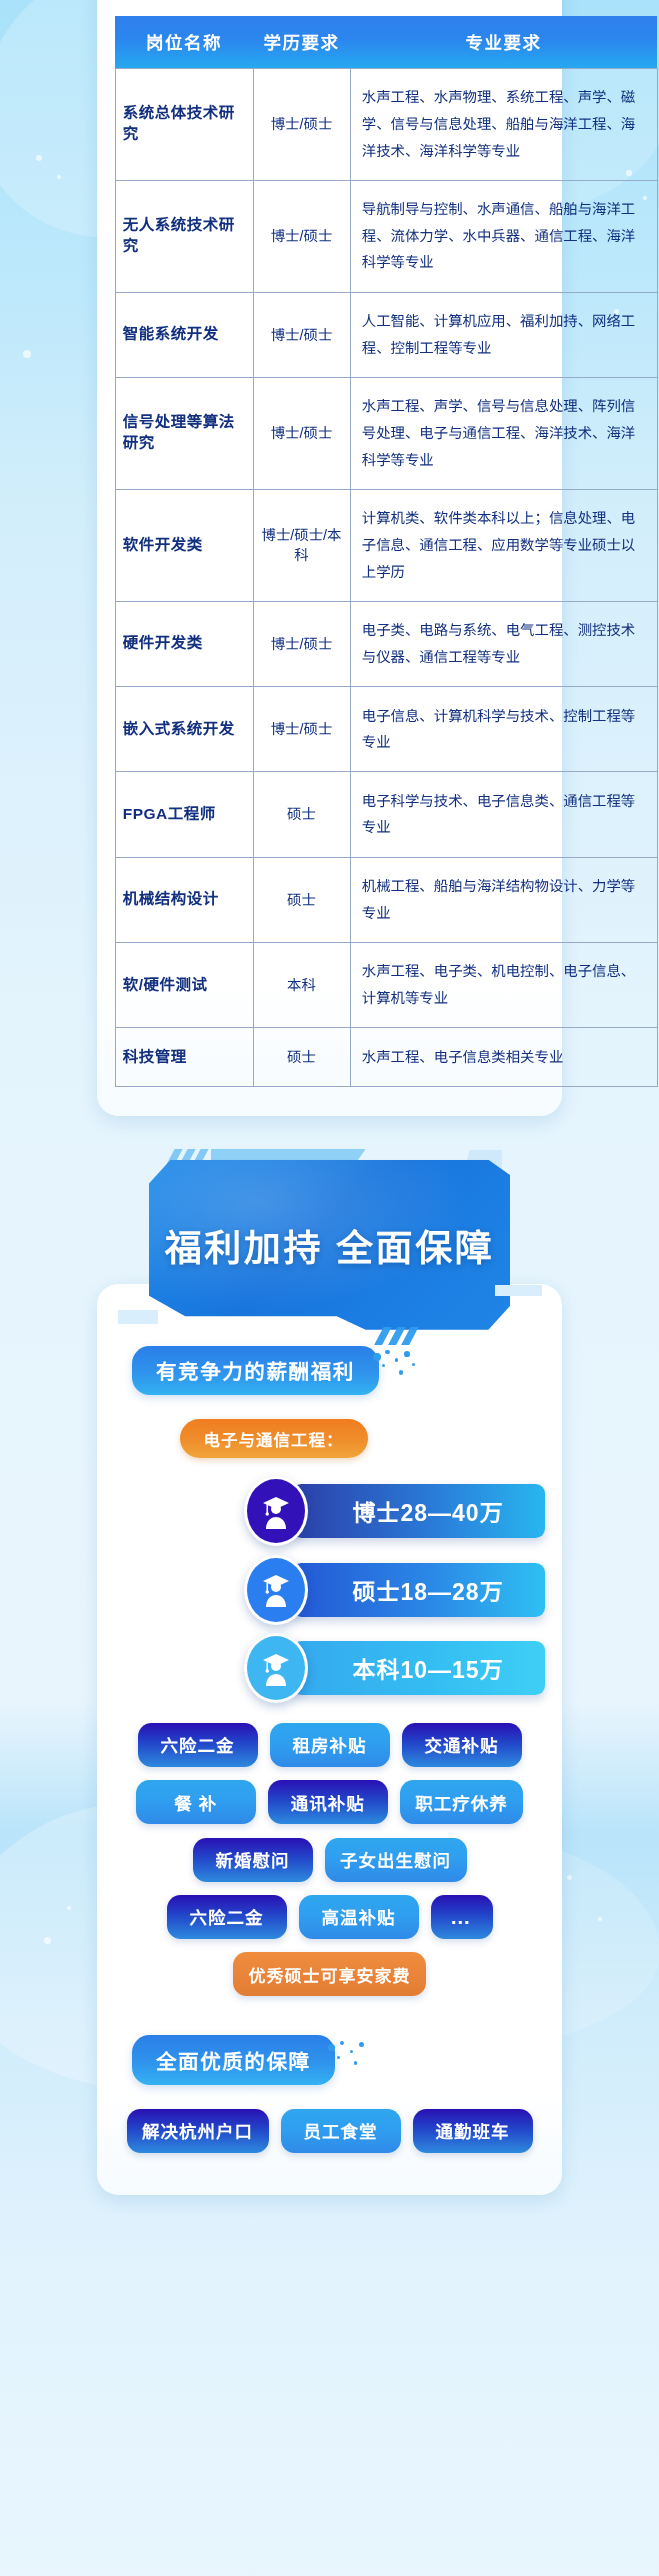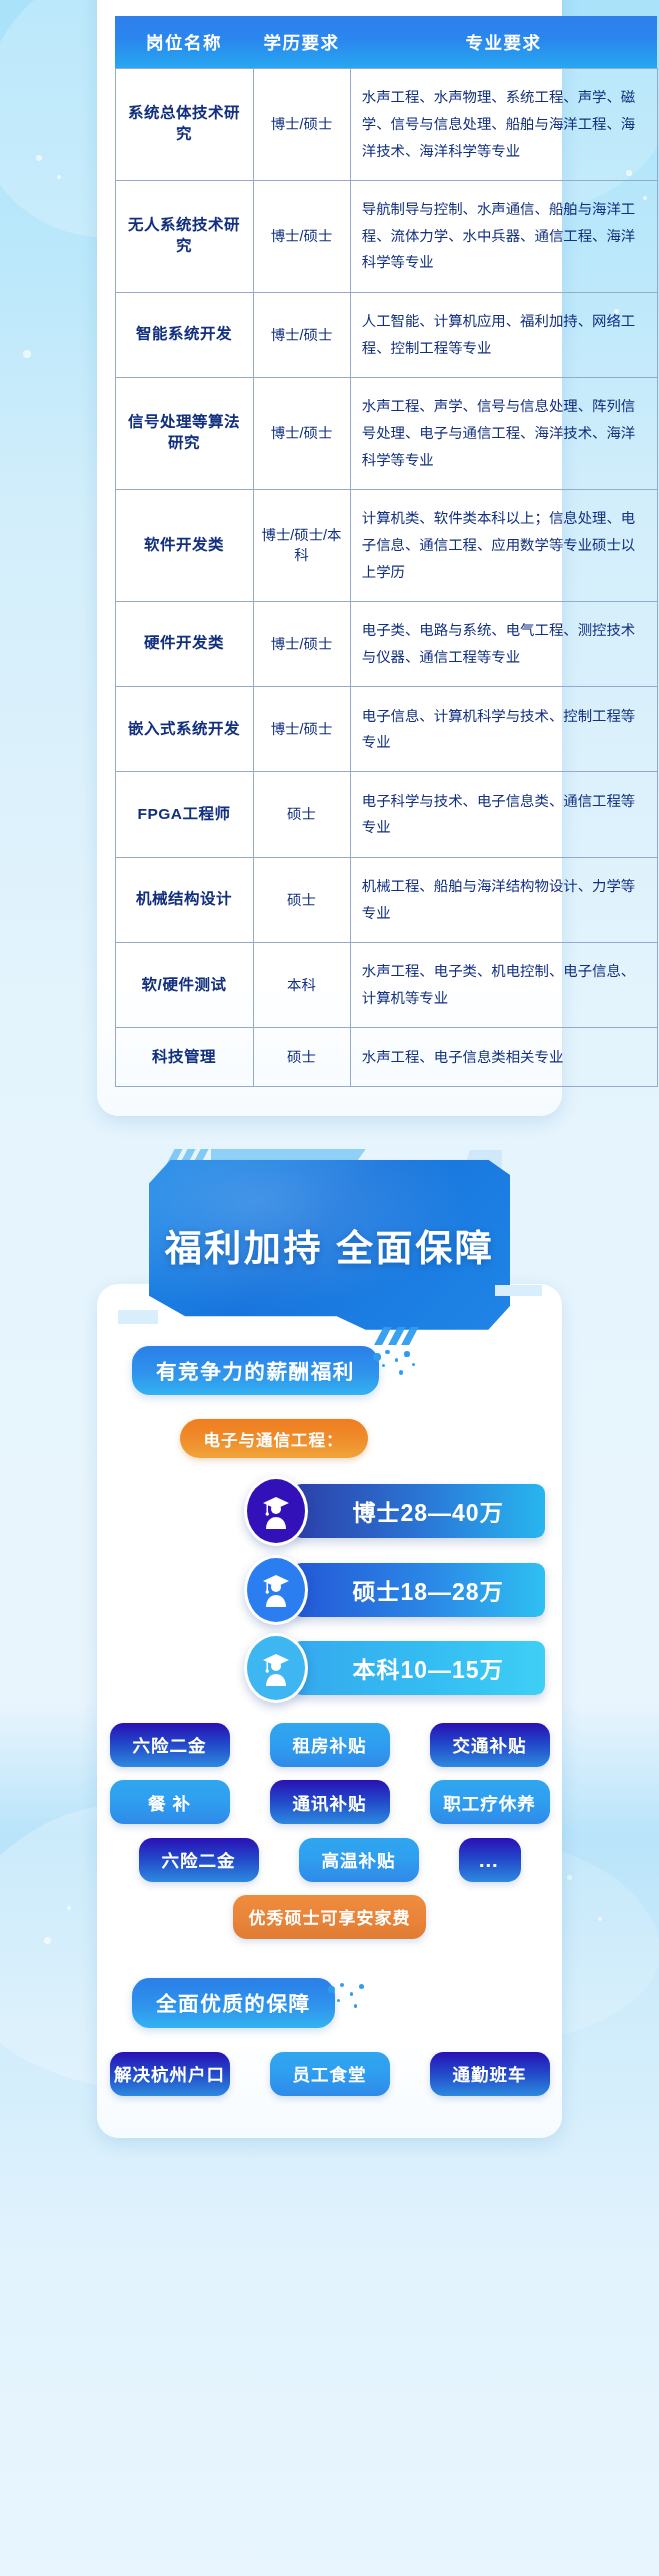--- a/index.html
+++ b/index.html
@@ -175,21 +175,21 @@
   table.jobs thead th.c2 { width: 97px; }
   table.jobs thead th.c3 { width: 307px; }
 
   table.jobs td {
     border: 1px solid #97a9c9;
     vertical-align: middle;
     color: #12307f;
     padding: 15.5px 7.2px;
   }
   table.jobs td.name {
-    text-align: center;
+    text-align: left;
     font-size: 15.5px;
     font-weight: bold;
     line-height: 1.35;
     letter-spacing: 0.5px;
   }
   table.jobs td.edu {
     text-align: center;
     font-size: 14.4px;
     line-height: 1.4;
     font-weight: 500;
@@ -294,21 +294,21 @@
   .sal-bs  .sal-badge { background: #3eb6f2; }
   .sal-bs  .sal-bar   { background: linear-gradient(90deg, #35a9ee 0%, #34bdf2 55%, #3ecff5 100%); }
 
   .grad-icon { width: 32px; height: 35px; display: block; }
 
   
   .pill-rows { margin-top: 24px; }
   .pill-row {
     display: flex;
     justify-content: center;
-    gap: 40px;
+    gap: 12px;
     margin-bottom: 13.4px;
   }
   .pill {
     display: flex;
     align-items: center;
     justify-content: center;
     min-width: 120px;
     height: 44px;
     padding: 0 15.5px;
     border-radius: 13.4px;
@@ -508,20 +508,24 @@
         <div class="pill light">租房补贴</div>
         <div class="pill deep">交通补贴</div>
       </div>
 
       <div class="pill-row">
         <div class="pill light">餐 补</div>
         <div class="pill deep">通讯补贴</div>
         <div class="pill light">职工疗休养</div>
       </div>
 
+      <div class="pill-row">
+        <div class="pill deep">新婚慰问</div>
+        <div class="pill light">子女出生慰问</div>
+      </div>
 
       <div class="pill-row">
         <div class="pill deep">六险二金</div>
         <div class="pill light">高温补贴</div>
         <div class="pill deep dots">…</div>
       </div>
 
       <div class="pill-row">
         <div class="pill orange">优秀硕士可享安家费</div>
       </div>

